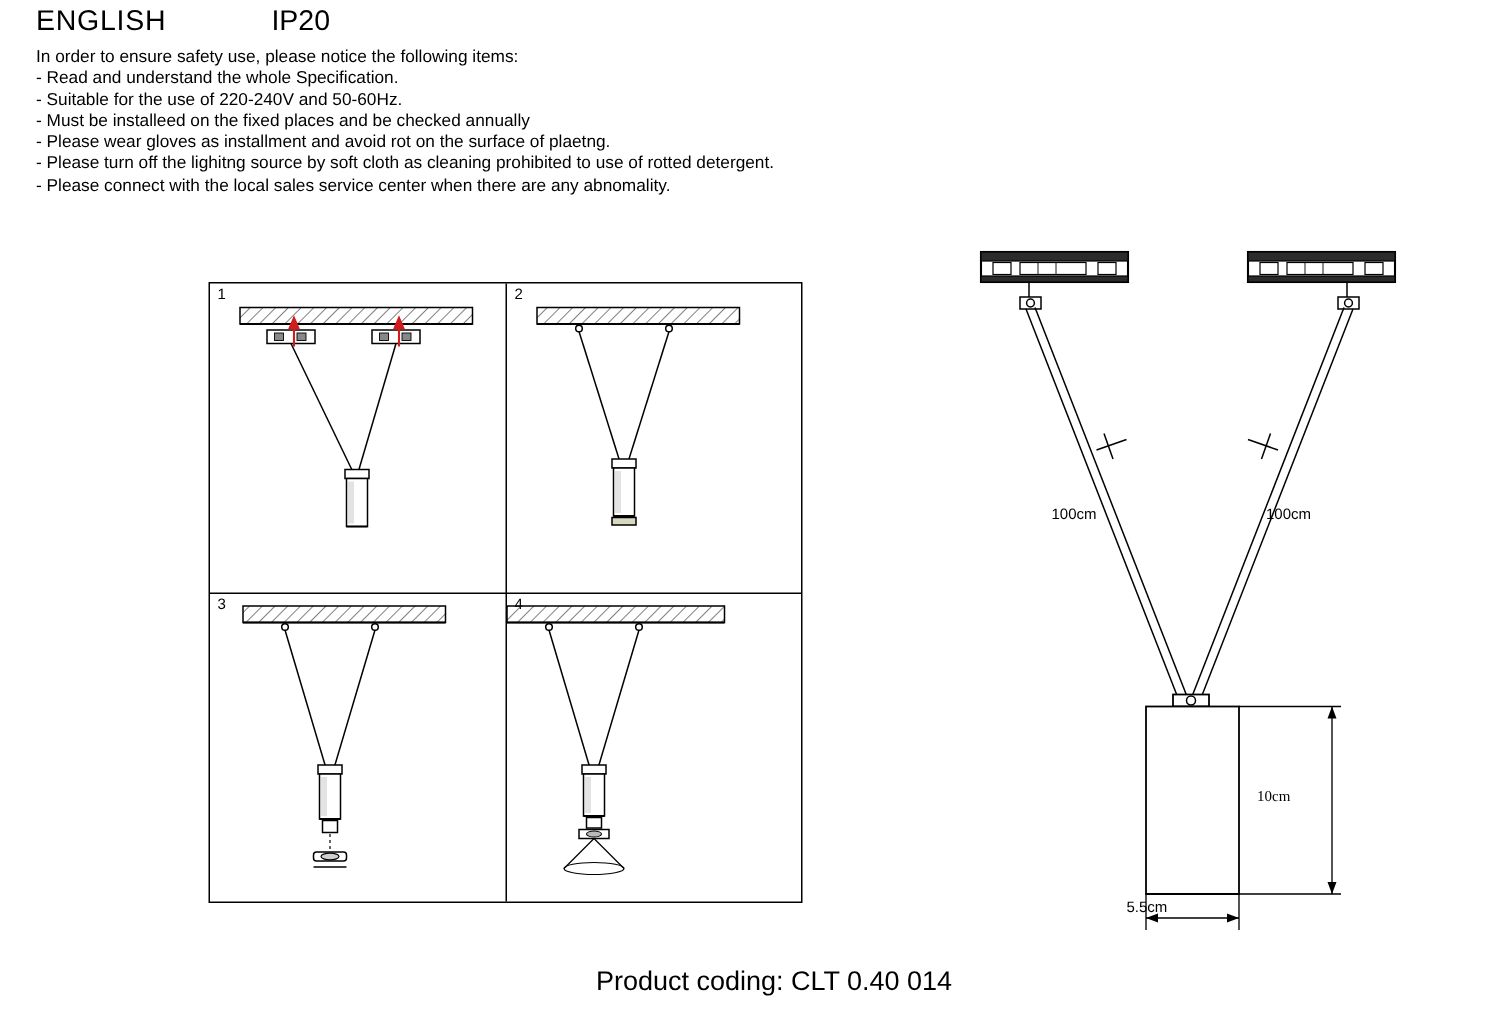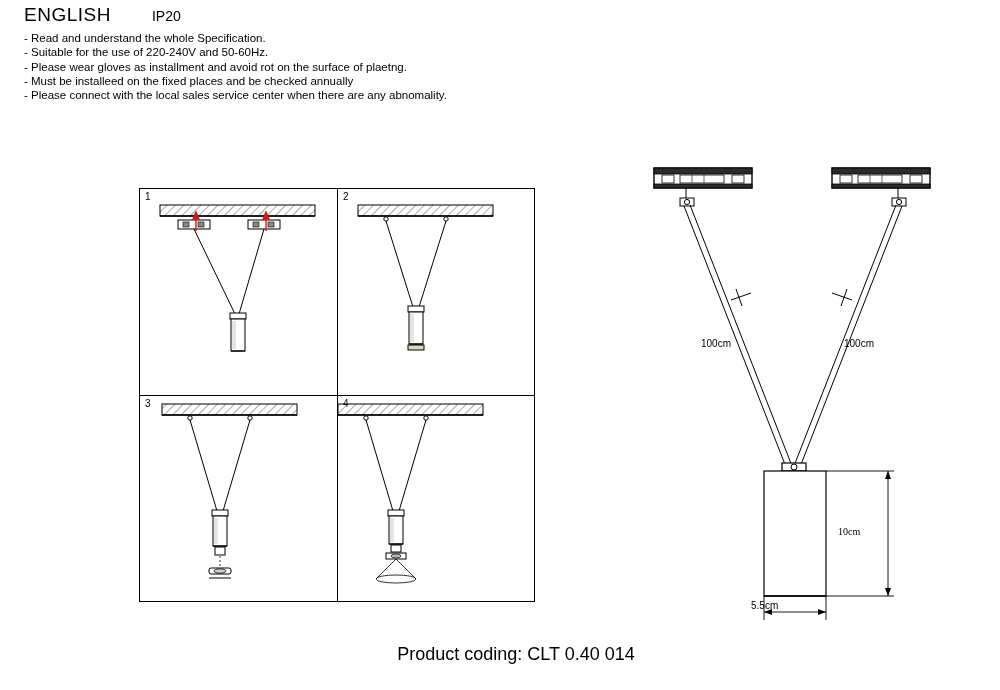--- a/index.html
+++ b/index.html
@@ -28,22 +28,22 @@
     left: 8px;
     top: 4px;
     display: flex;
     align-items: baseline;
   }
   .header .lang {
     font-size: 19px;
     letter-spacing: 0.5px;
   }
   .header .ip {
-    font-size: 14px;
-    margin-left: 41px;
+    font-size: 19px;
+    margin-left: 70px;
   }
 
   
   .spec {
     position: absolute;
     left: 8px;
     top: 31px;
     font-size: 11.5px;
     line-height: 14.3px;
   }
@@ -129,24 +129,26 @@
 <body>
 
 <div class="page">
 
   <div class="header">
     <span class="lang">ENGLISH</span>
     <span class="ip">IP20</span>
   </div>
 
   <div class="spec">
+    <div>In order to ensure safety use, please notice the following items:</div>
     <div>- Read and understand the whole Specification.</div>
     <div>- Suitable for the use of 220-240V and 50-60Hz.</div>
+    <div>- Must be installeed on the fixed places and be checked annually</div>
     <div>- Please wear gloves as installment and avoid rot on the surface of plaetng.</div>
-    <div>- Must be installeed on the fixed places and be checked annually</div>
+    <div>- Please turn off the lighitng source by soft cloth as cleaning prohibited to use of rotted detergent.</div>
     <div>- Please connect with the local sales service center when there are any abnomality.</div>
   </div>
 
   <div class="steps">
     <div class="vline"></div>
     <div class="hline"></div>
 
     <div class="cell c1">
       <span class="num">1</span>
       <svg width="198" height="207" viewBox="0 0 198 207">

